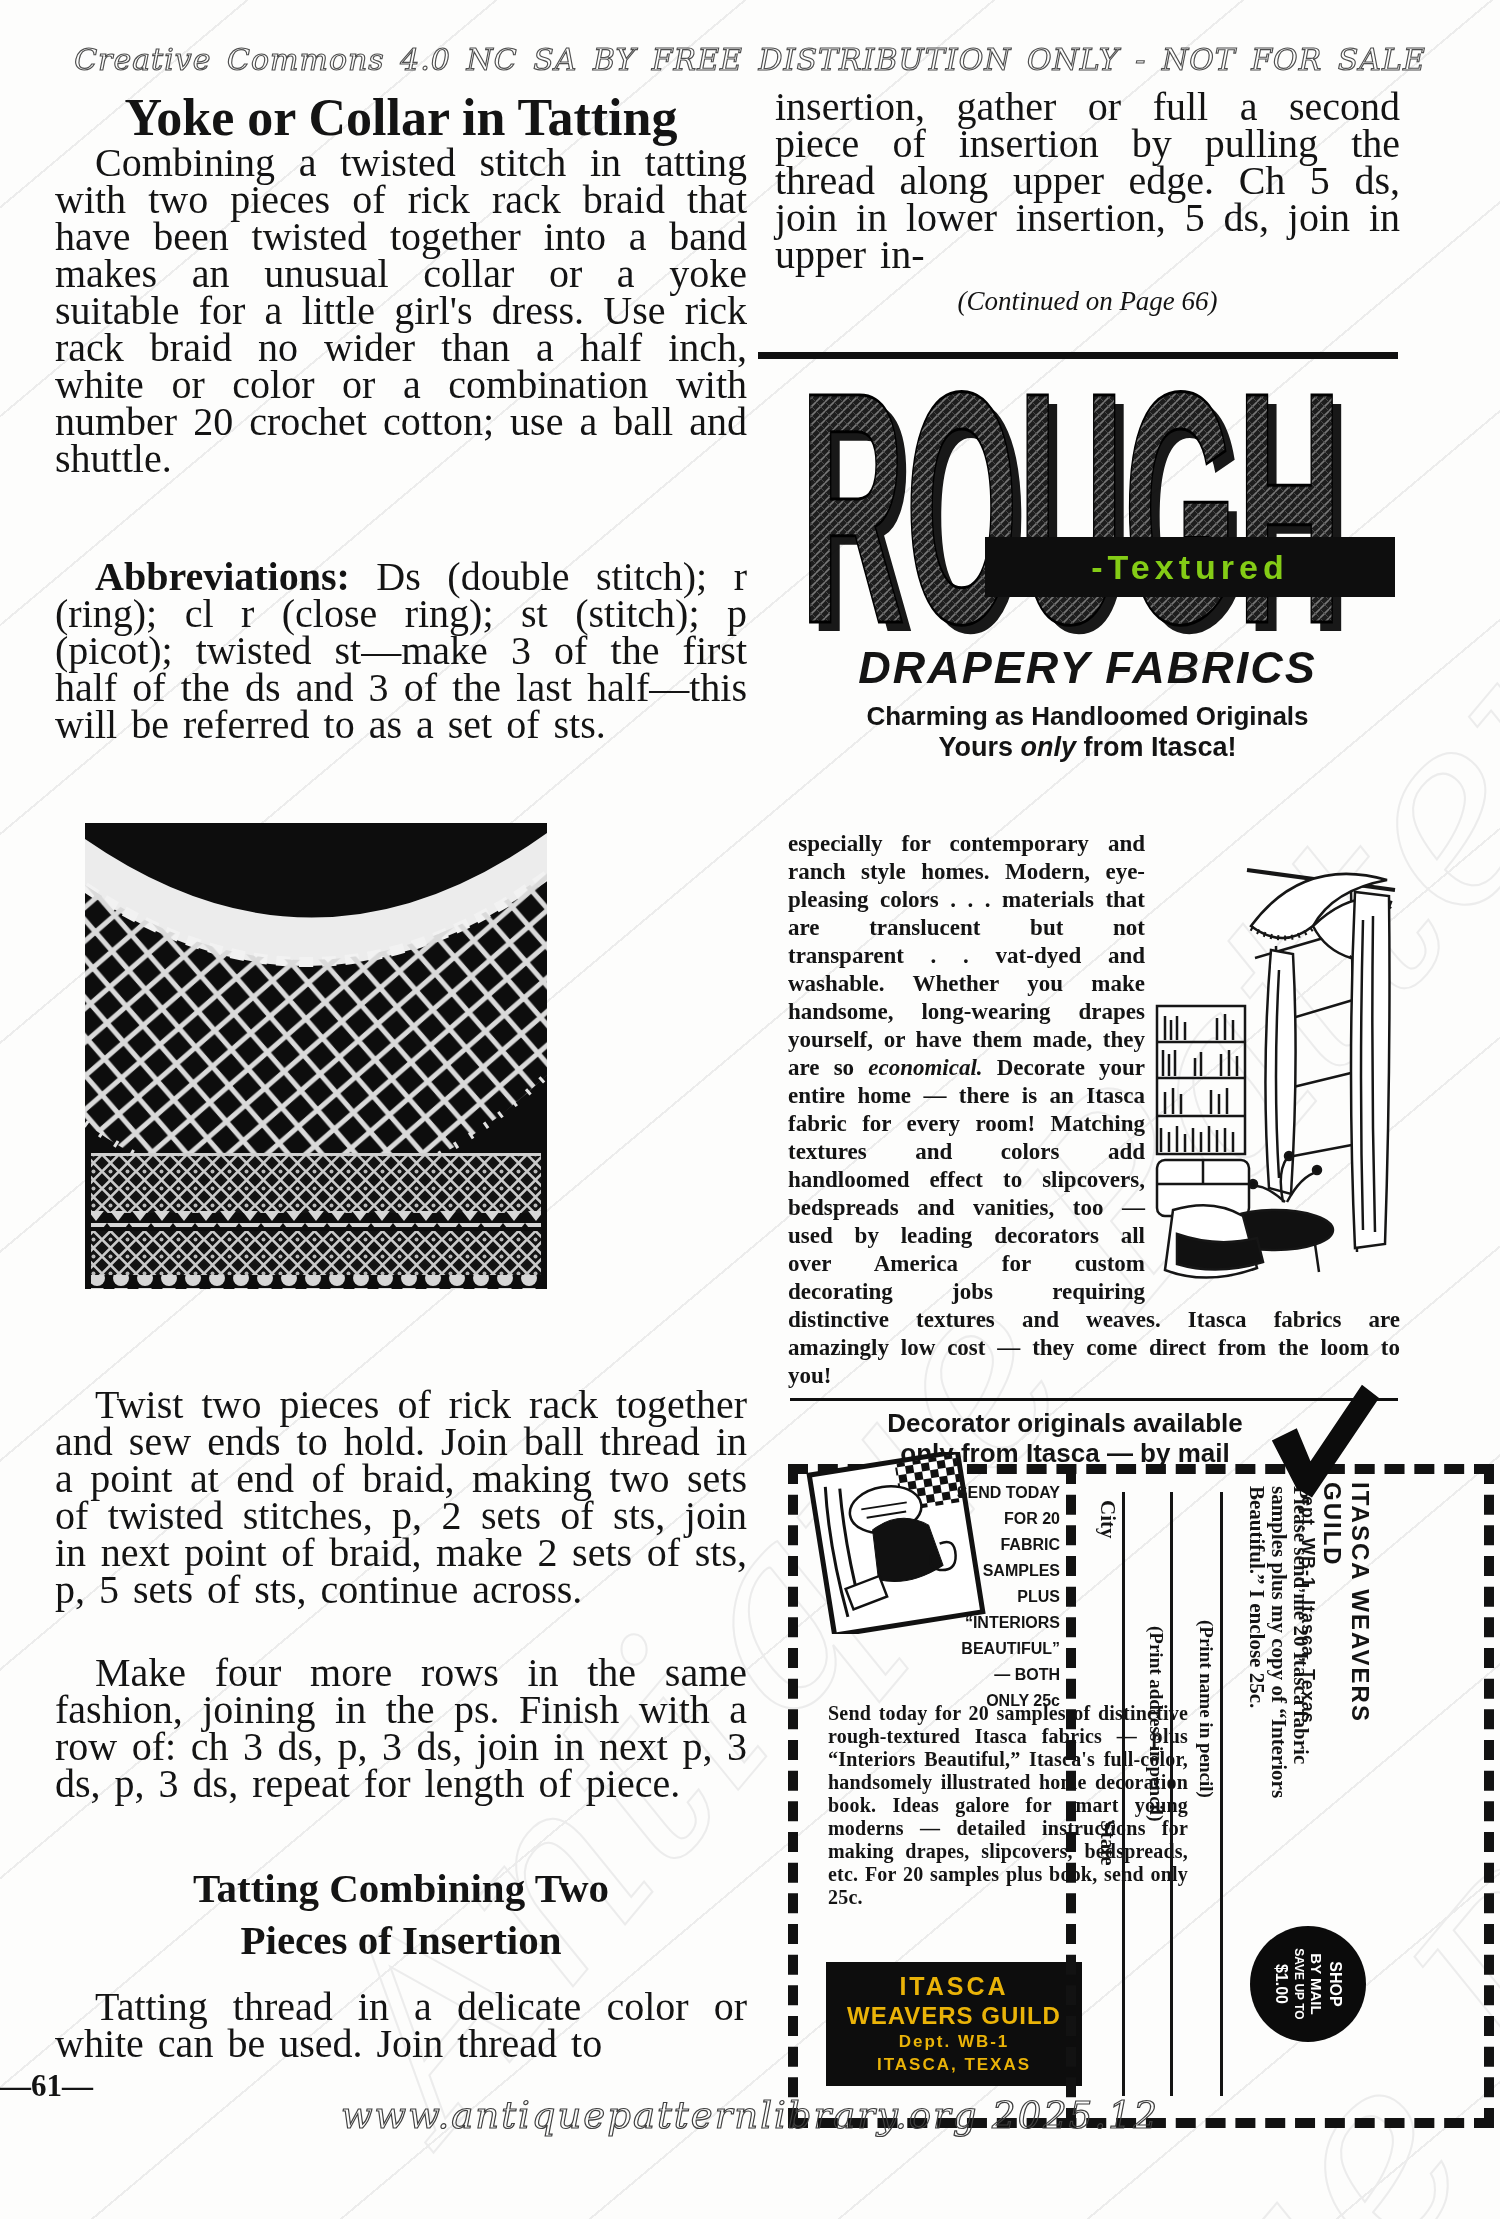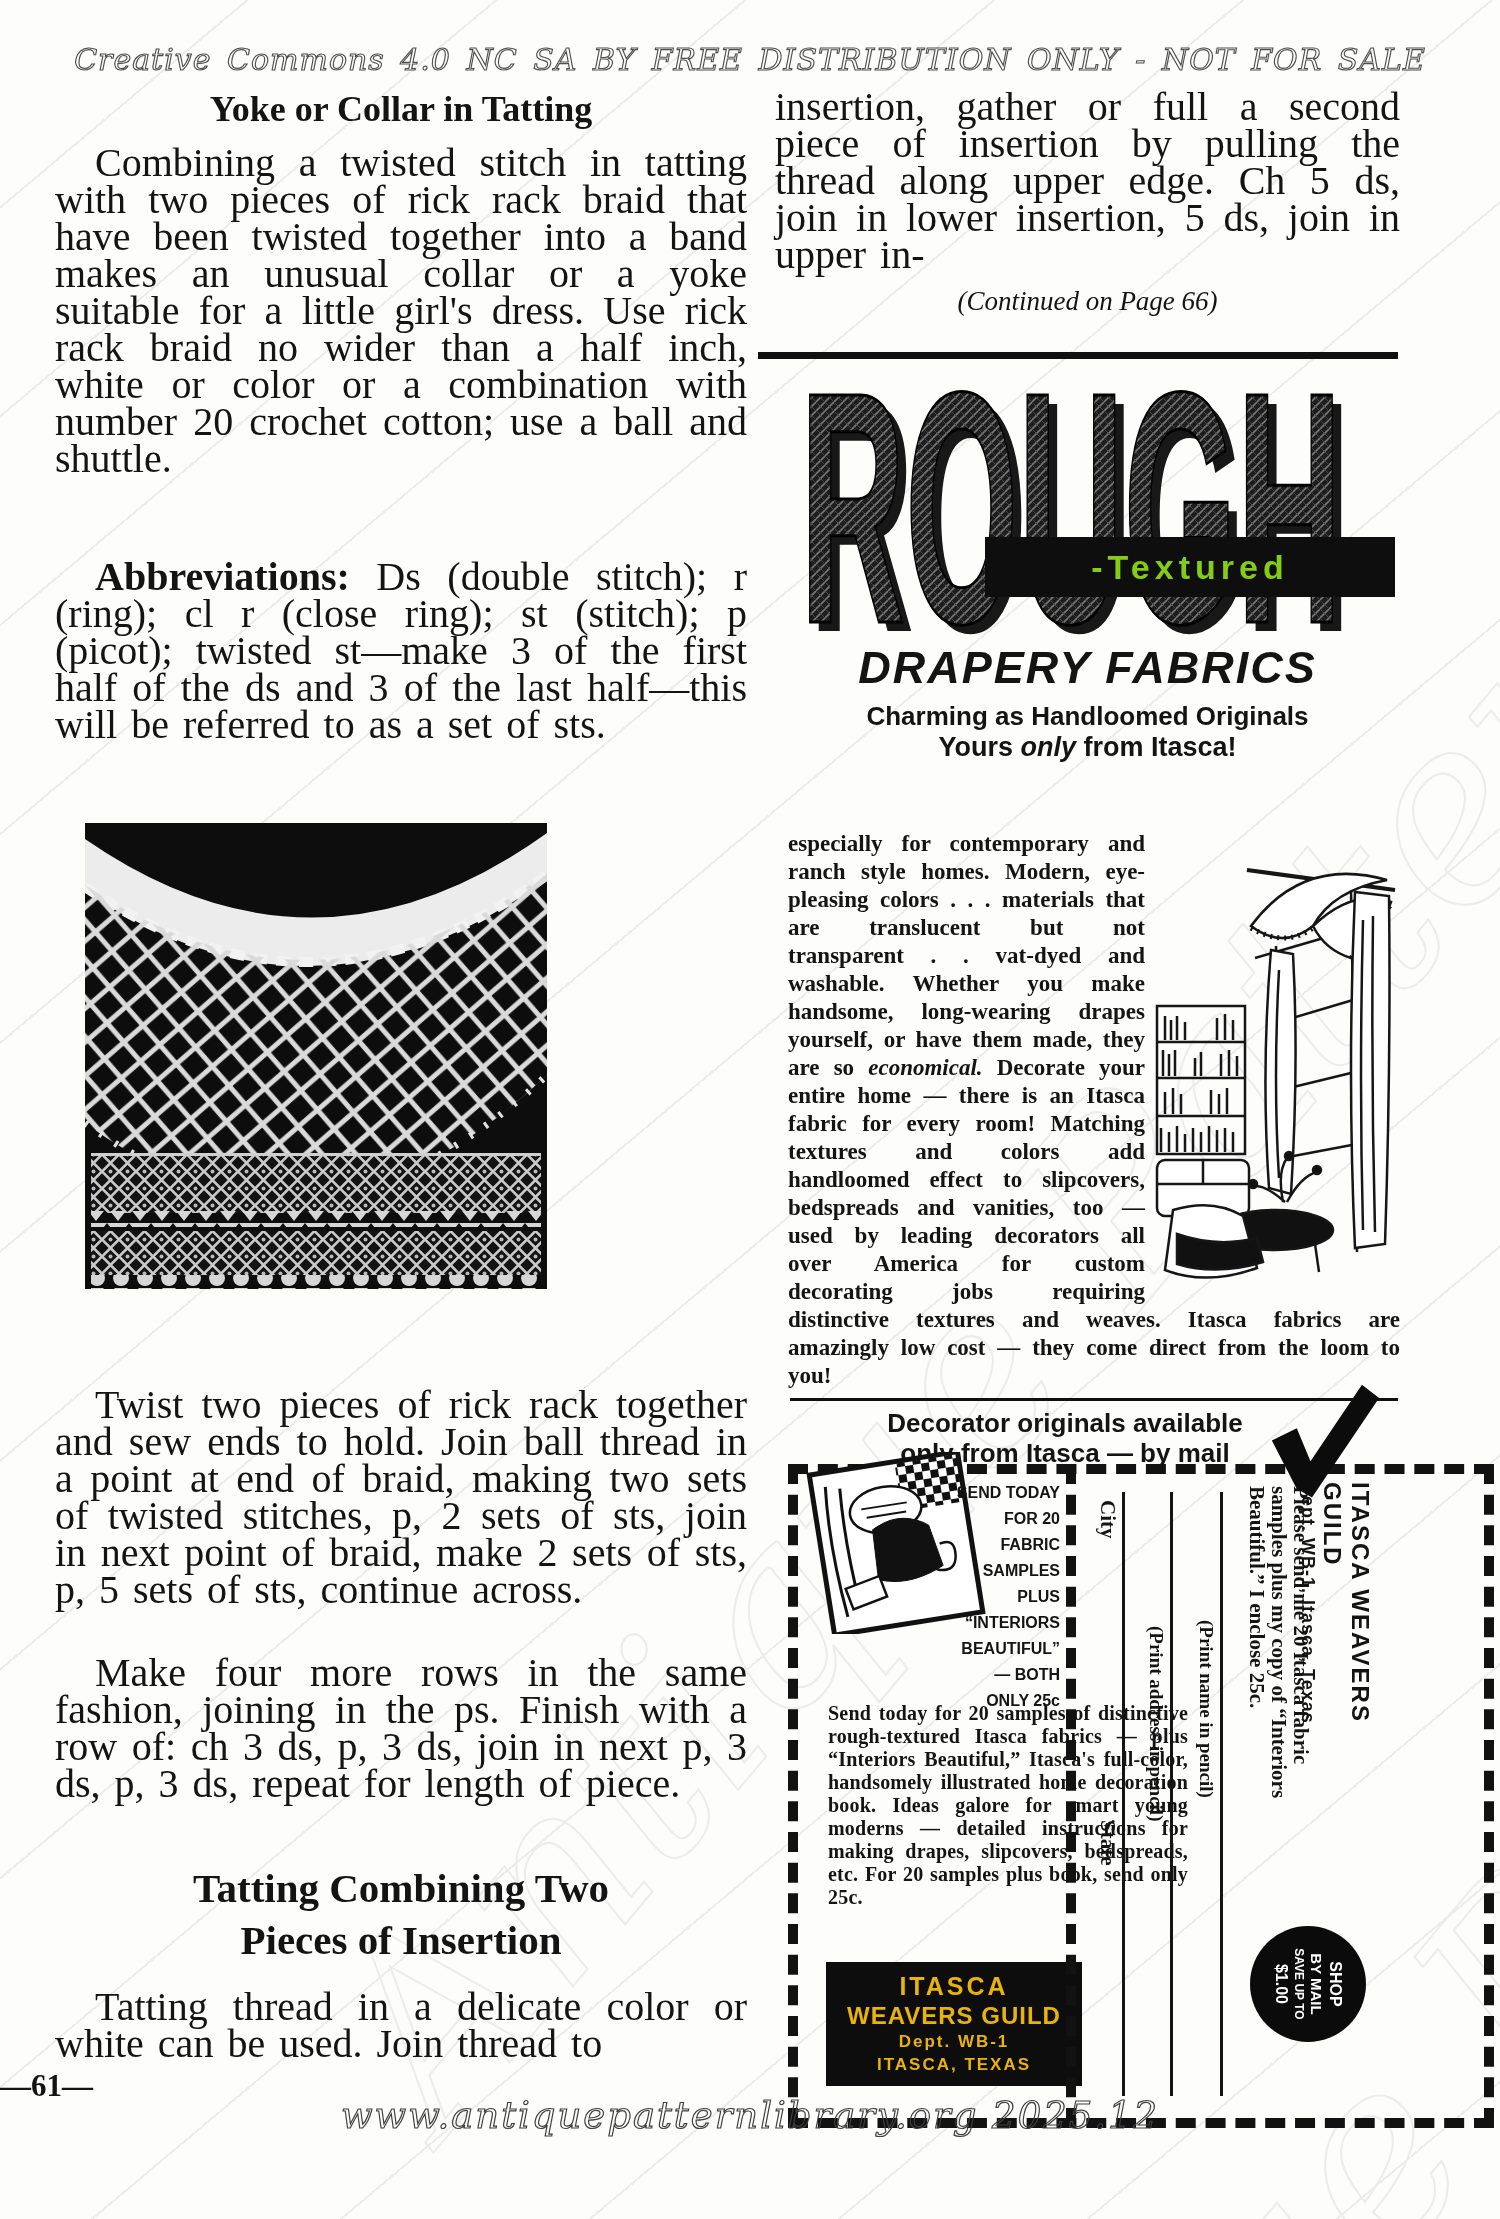--- a/index.html
+++ b/index.html
@@ -14,21 +14,21 @@
   .layer{position:absolute;z-index:1;}
   
   .cc-notice{top:42px;left:0;width:100%;text-align:center;font-family:"DejaVu Serif",serif;
     font-style:italic;font-size:30px;letter-spacing:1px;word-spacing:5px;
     color:transparent;-webkit-text-stroke:1.15px #4f4f4f;}
   .page-num{top:2068px;left:0;width:100%;text-align:left;font-weight:bold;font-size:31px;}
   .footer-url{top:2094px;left:0;width:100%;text-align:center;font-family:"DejaVu Serif",serif;
     font-style:italic;font-size:37px;letter-spacing:2px;
     color:transparent;-webkit-text-stroke:1.2px #3f3f3f;}
   
-  .h1{top:88px;left:55px;width:692px;text-align:center;font-size:36px;font-weight:bold;}
+  .h1{top:88px;left:55px;width:692px;text-align:center;font-size:52px;font-weight:bold;}
   .bodyp{font-size:40px;line-height:37px;text-align:justify;word-spacing:4px;}
   .indent{text-indent:40px;}
   .p1{top:144px;left:55px;width:692px;}
   .p2{top:558px;left:55px;width:692px;}
   .photo{top:823px;left:85px;width:462px;height:466px;}
   .p3{top:1386px;left:55px;width:692px;}
   .p4{top:1654px;left:55px;width:692px;}
   .h2{top:1862px;left:55px;width:692px;text-align:center;font-size:41px;font-weight:bold;line-height:52px;}
   .p5{top:1988px;left:55px;width:692px;}
   

